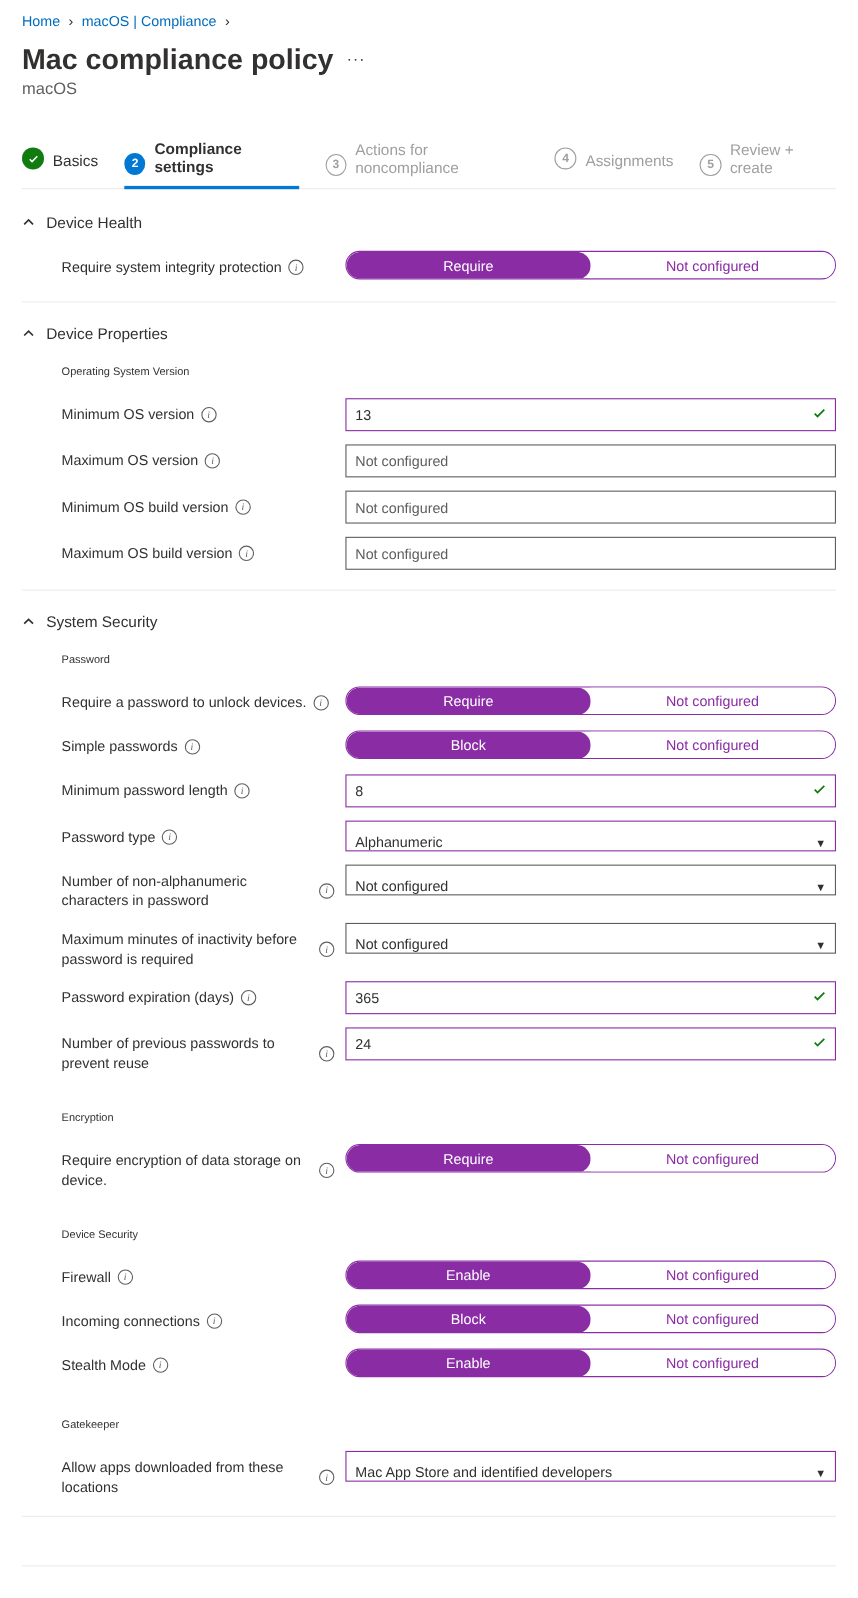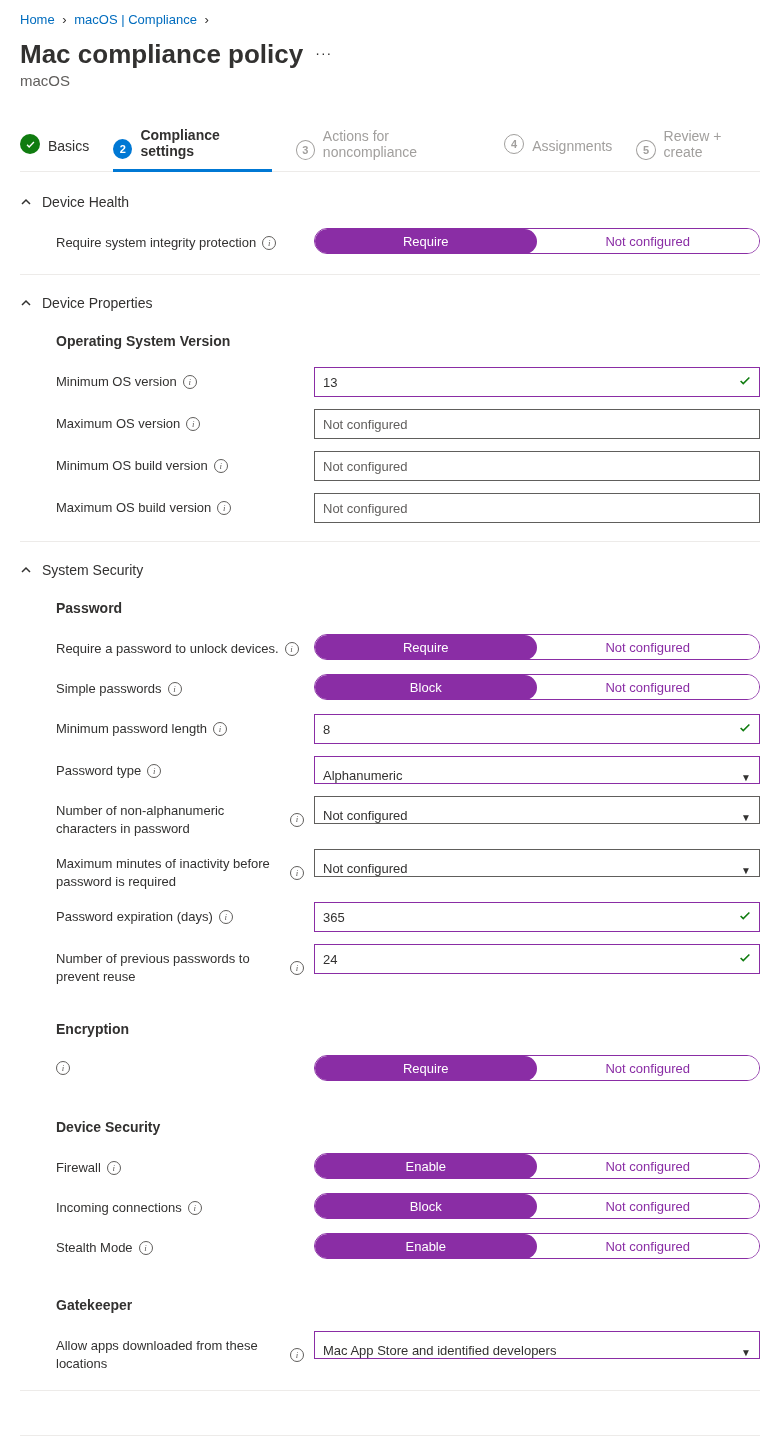--- a/index.html
+++ b/index.html
@@ -18,21 +18,21 @@
   .tab.active { font-weight: 600; border-bottom: 3px solid #0078d4; margin-bottom: -1px; }
   .tab-badge { width: 20px; height: 20px; border-radius: 50%; display: flex; align-items: center; justify-content: center; font-size: 11px; font-weight: 600; }
   .tab-badge.check { background: #107c10; color: #fff; }
   .tab-badge.num-active { background: #0078d4; color: #fff; }
   .tab-badge.num-inactive { border: 1px solid #a19f9d; color: #a19f9d; background: #fff; }
   .section { border-bottom: 1px solid #edebe9; padding-bottom: 12px; margin-bottom: 12px; }
   .section:last-of-type { border-bottom: 1px solid #edebe9; }
   .section-head { display: flex; align-items: center; gap: 10px; padding: 8px 0 12px 0; cursor: pointer; }
   .chevron { width: 12px; height: 12px; display:inline-flex; align-items:center; justify-content:center; }
   .section-title { font-size: 14px; }
-  .subsec { font-size: 14px; padding: 10px 0 12px 36px; font-weight: bold; }
+  .subsec { font-size: 10px; padding: 10px 0 12px 36px; }
   .row { display: flex; align-items: flex-start; padding: 6px 0 6px 36px; gap: 10px; min-height: 40px; }
   .row-label { width: 248px; display: flex; align-items: center; gap: 6px; font-size: 13px; line-height: 1.35; padding-top: 6px;}
   .row-label .info { flex-shrink: 0; }
   .row-control { flex: 1; }
   .info { width: 14px; height: 14px; border: 1px solid #605e5c; border-radius: 50%; display: inline-flex; align-items:center; justify-content:center; font-size: 9px; color: #605e5c; cursor: pointer; font-style: italic; font-family: serif;}
   .toggle { display: flex; width: 100%; border: 1px solid #8a2da5; border-radius: 14px; overflow: hidden; height: 26px; font-size: 13px; }
   .toggle-half { flex: 1; display: flex; align-items: center; justify-content: center; cursor: pointer; }
   .toggle-half.sel { background: #8a2da5; color: #fff; border-radius: 14px; margin:-0.5px;}
   .toggle-half.unsel { color: #8a2da5; background: #fff; }
   .tinput { width: 100%; height: 28px; border: 1px solid #8a2da5; padding: 14px 8px; font-size: 13px; color: #323130; outline: none; background: #fff; }
@@ -290,20 +290,21 @@
               <path d="M3 8.5l3 3 7-7" stroke="#107c10" stroke-width="1.8" fill="none"></path>
             </svg>
         </span>
       </div>
     </div>
 
     <div class="subsec" style="padding-top:30px;">Encryption</div>
 
     <div class="row">
       <div class="row-label">
+        <span>Require encryption of data storage on device.</span>
         <span class="info">i</span>
       </div>
       <div class="row-control">
         <div class="toggle">
           <div class="toggle-half sel">Require</div>
           <div class="toggle-half unsel">Not configured</div>
         </div>
       </div>
     </div>
 

